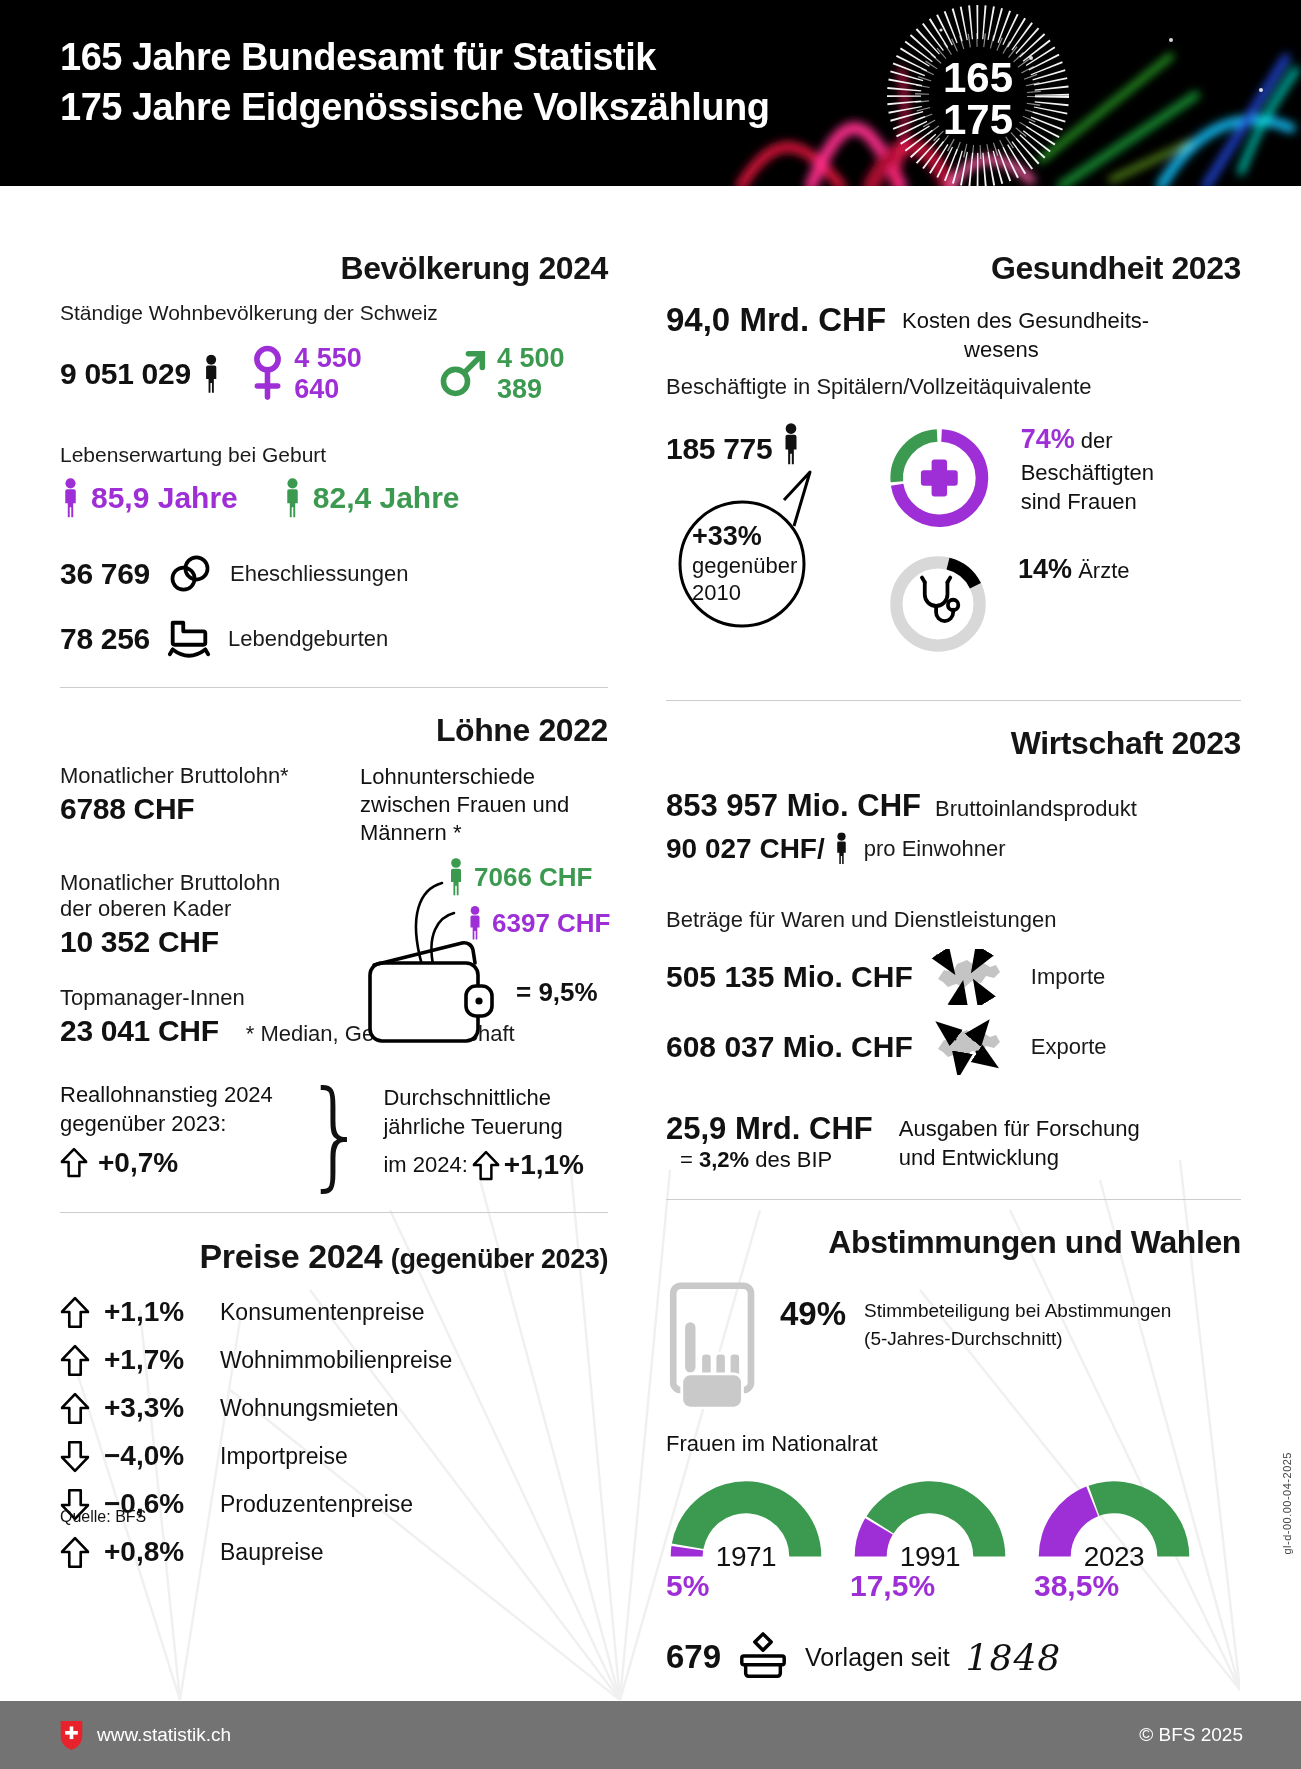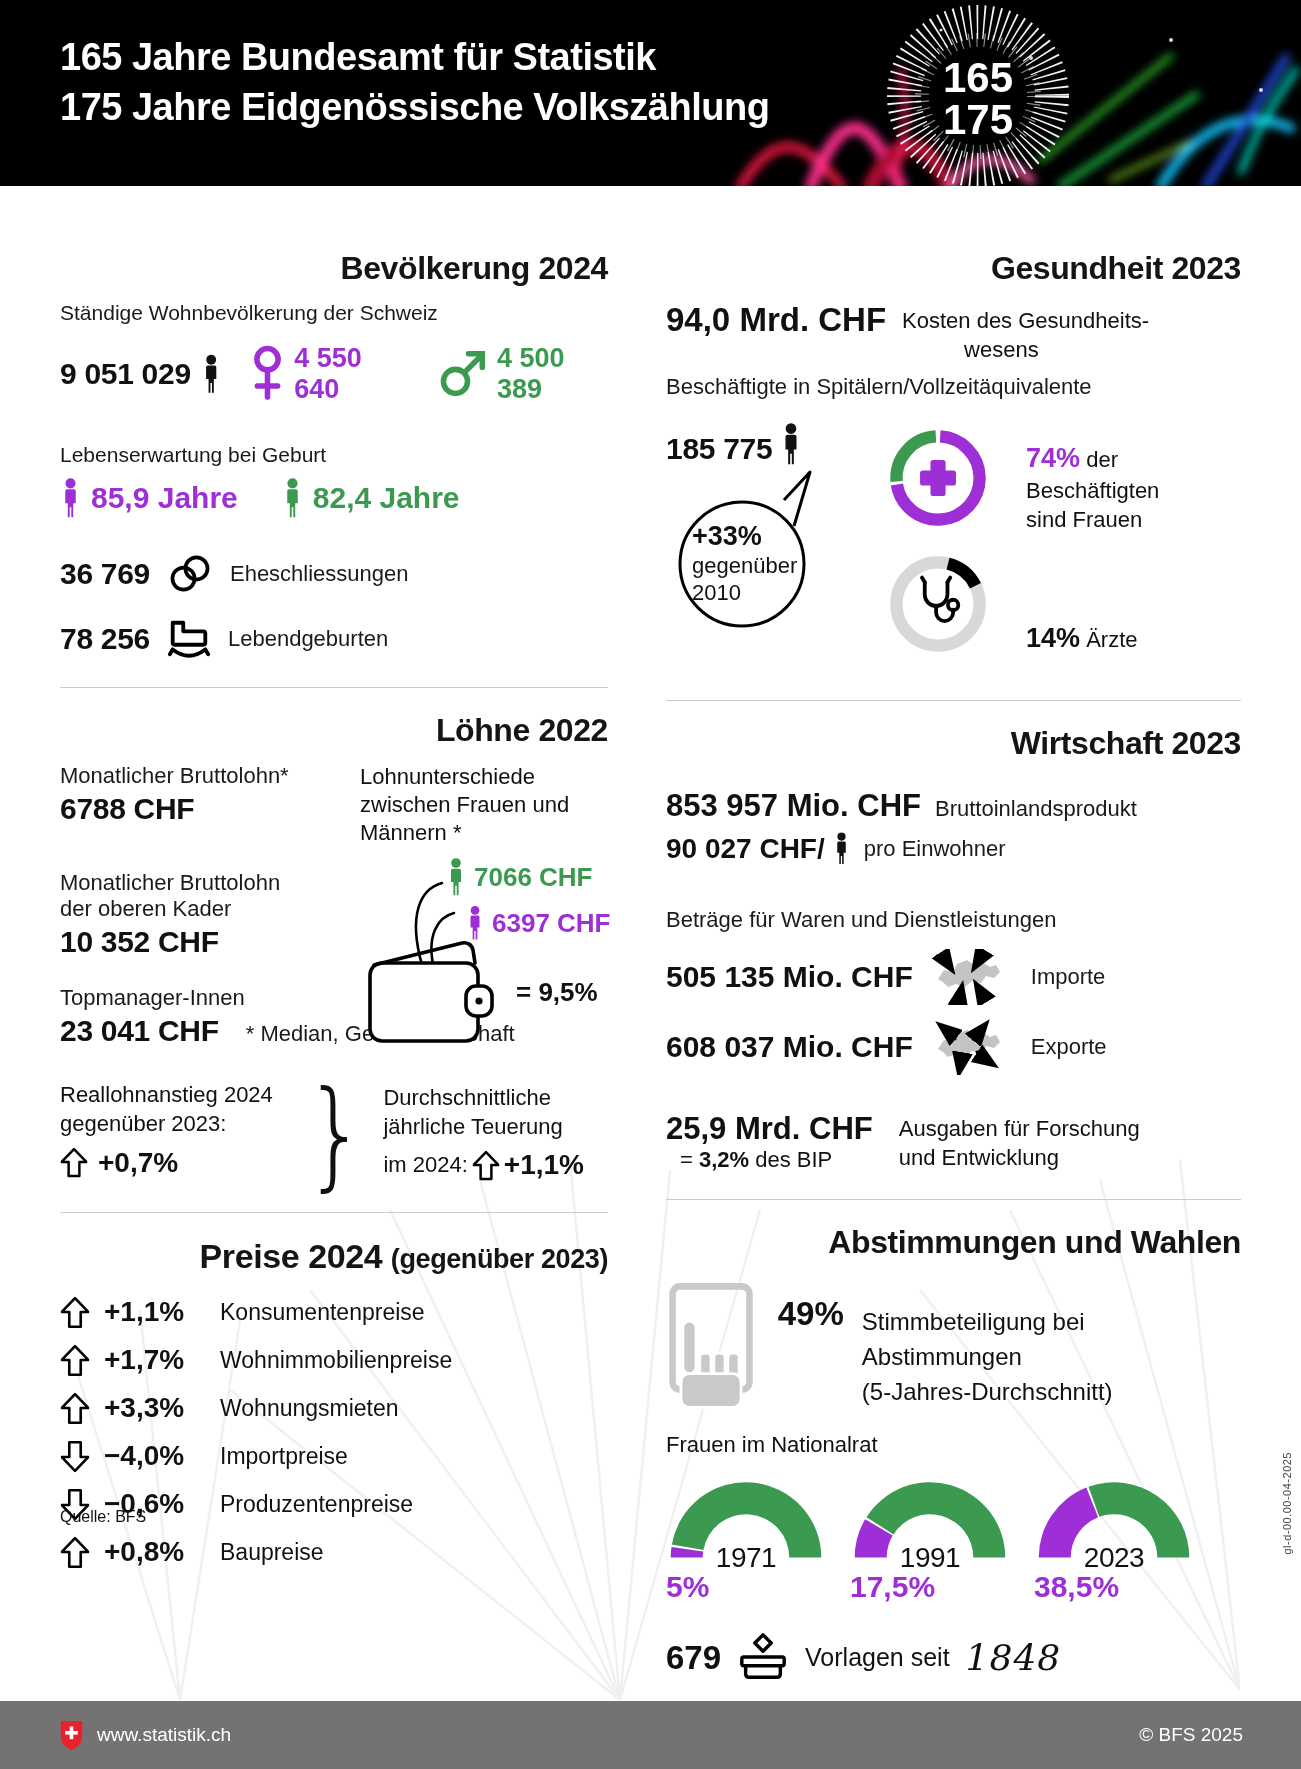--- a/index.html
+++ b/index.html
@@ -71,39 +71,39 @@
   .cost-lbl { font-size:22px; line-height:1.3; padding-top:6px; }
   .cost-lbl .l2 { display:block; padding-left:62px; }
   .health-graphic { display:flex; margin-top:22px; }
   .hg-left { width:212px; position:relative; }
   .hg-left .num-row { display:flex; align-items:flex-end; gap:8px; }
   .bubble-wrap { position:relative; width:200px; height:168px; margin-top:4px; }
   .bubble-text { position:absolute; left:26px; top:50px; line-height:1.22; }
   .bubble-text .b1 { font-size:27px; font-weight:700; }
   .bubble-text .b2 { font-size:22px; }
   .hg-right { flex:1; padding-left:8px; }
-  .donut-row { display:flex; align-items:flex-end; gap:36px; margin-bottom:18px; }
+  .donut-row { display:flex; align-items:flex-start; gap:28px; margin-bottom:18px; }
   .donut-txt { font-size:22px; line-height:1.32; }
   .donut-txt .pctp { font-size:27px; font-weight:700; }
   
   .gdp-row { display:flex; align-items:baseline; gap:14px; margin-bottom:8px; white-space:nowrap;}
   .gdp-row .v { font-size:31px; font-weight:700; }
   .capita-row { display:flex; align-items:center; gap:8px; margin-bottom:42px; }
   .capita-row .v { font-size:28px; font-weight:700; }
   .trade-row { display:flex; align-items:center; gap:16px; margin-bottom:14px; }
   .trade-row .v { font-size:30px; font-weight:700; white-space:nowrap; }
   .rd-row { display:flex; margin-top:36px; }
   .rd-left .v { font-size:31px; font-weight:700; white-space:nowrap; }
   .rd-sub { font-size:22px; padding-left:14px; }
   .rd-sub b { font-weight:700; }
   .rd-lbl { font-size:22px; line-height:1.3; margin-left:26px; padding-top:4px; width:260px; }
   
   .turnout-row { display:flex; align-items:flex-start; gap:18px; margin-top:20px; margin-bottom:22px; }
   .turnout-pct { font-size:33px; font-weight:700; margin-top:14px; }
-  .turnout-lbl { font-size:24px; line-height:1.45; margin-top:24px; }
+  .turnout-lbl { font-size:19px; line-height:1.45; margin-top:16px; }
   .council-lbl { font-size:22px; margin:10px 0 16px; }
   .gauges { display:flex; gap:24px; }
   .gauge { position:relative; width:160px; }
   .gauge-year { position:absolute; left:50%; transform:translateX(-50%); bottom:30px;
     font-size:28px; letter-spacing:-0.5px; }
   .gauge-pct { font-size:30px; font-weight:700; margin-top:4px; }
   .proposals { display:flex; align-items:center; gap:16px; margin-top:28px; }
   .proposals .v { font-size:33px; font-weight:700; }
   .proposals .lbl { font-size:25px; }
   .proposals .yr { font-family:"DejaVu Serif","Liberation Serif",serif; font-style:italic;

